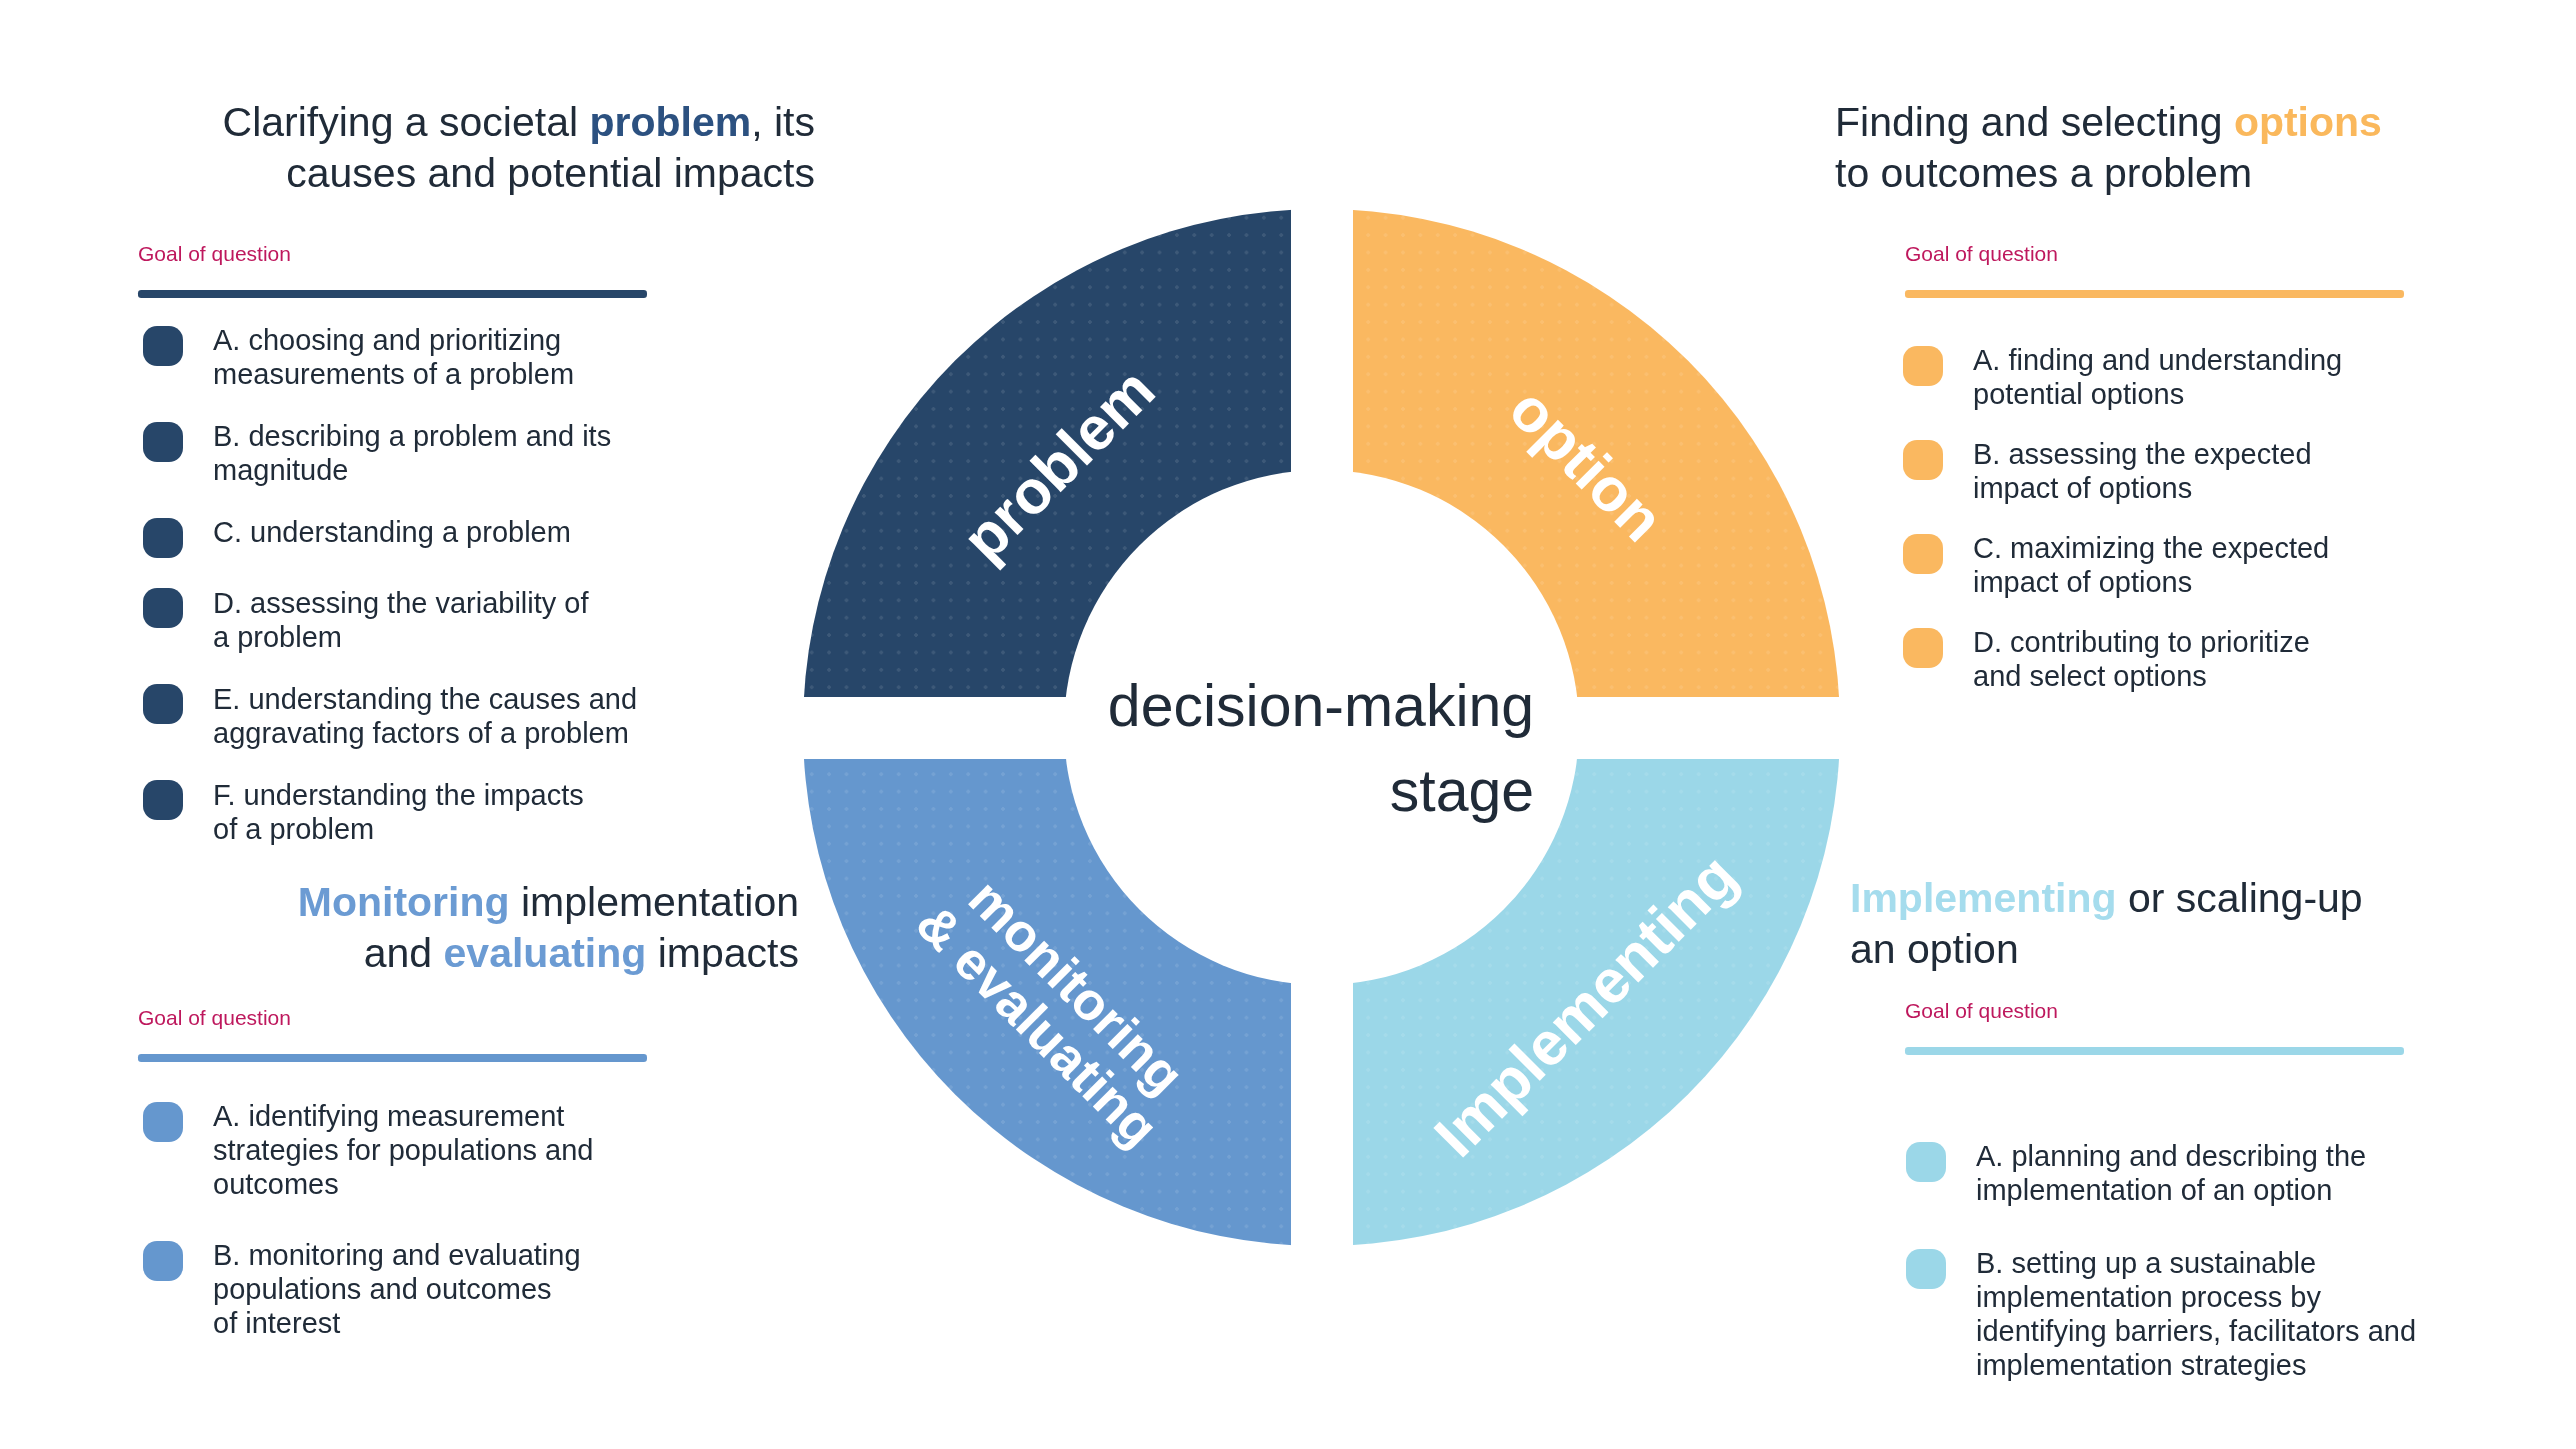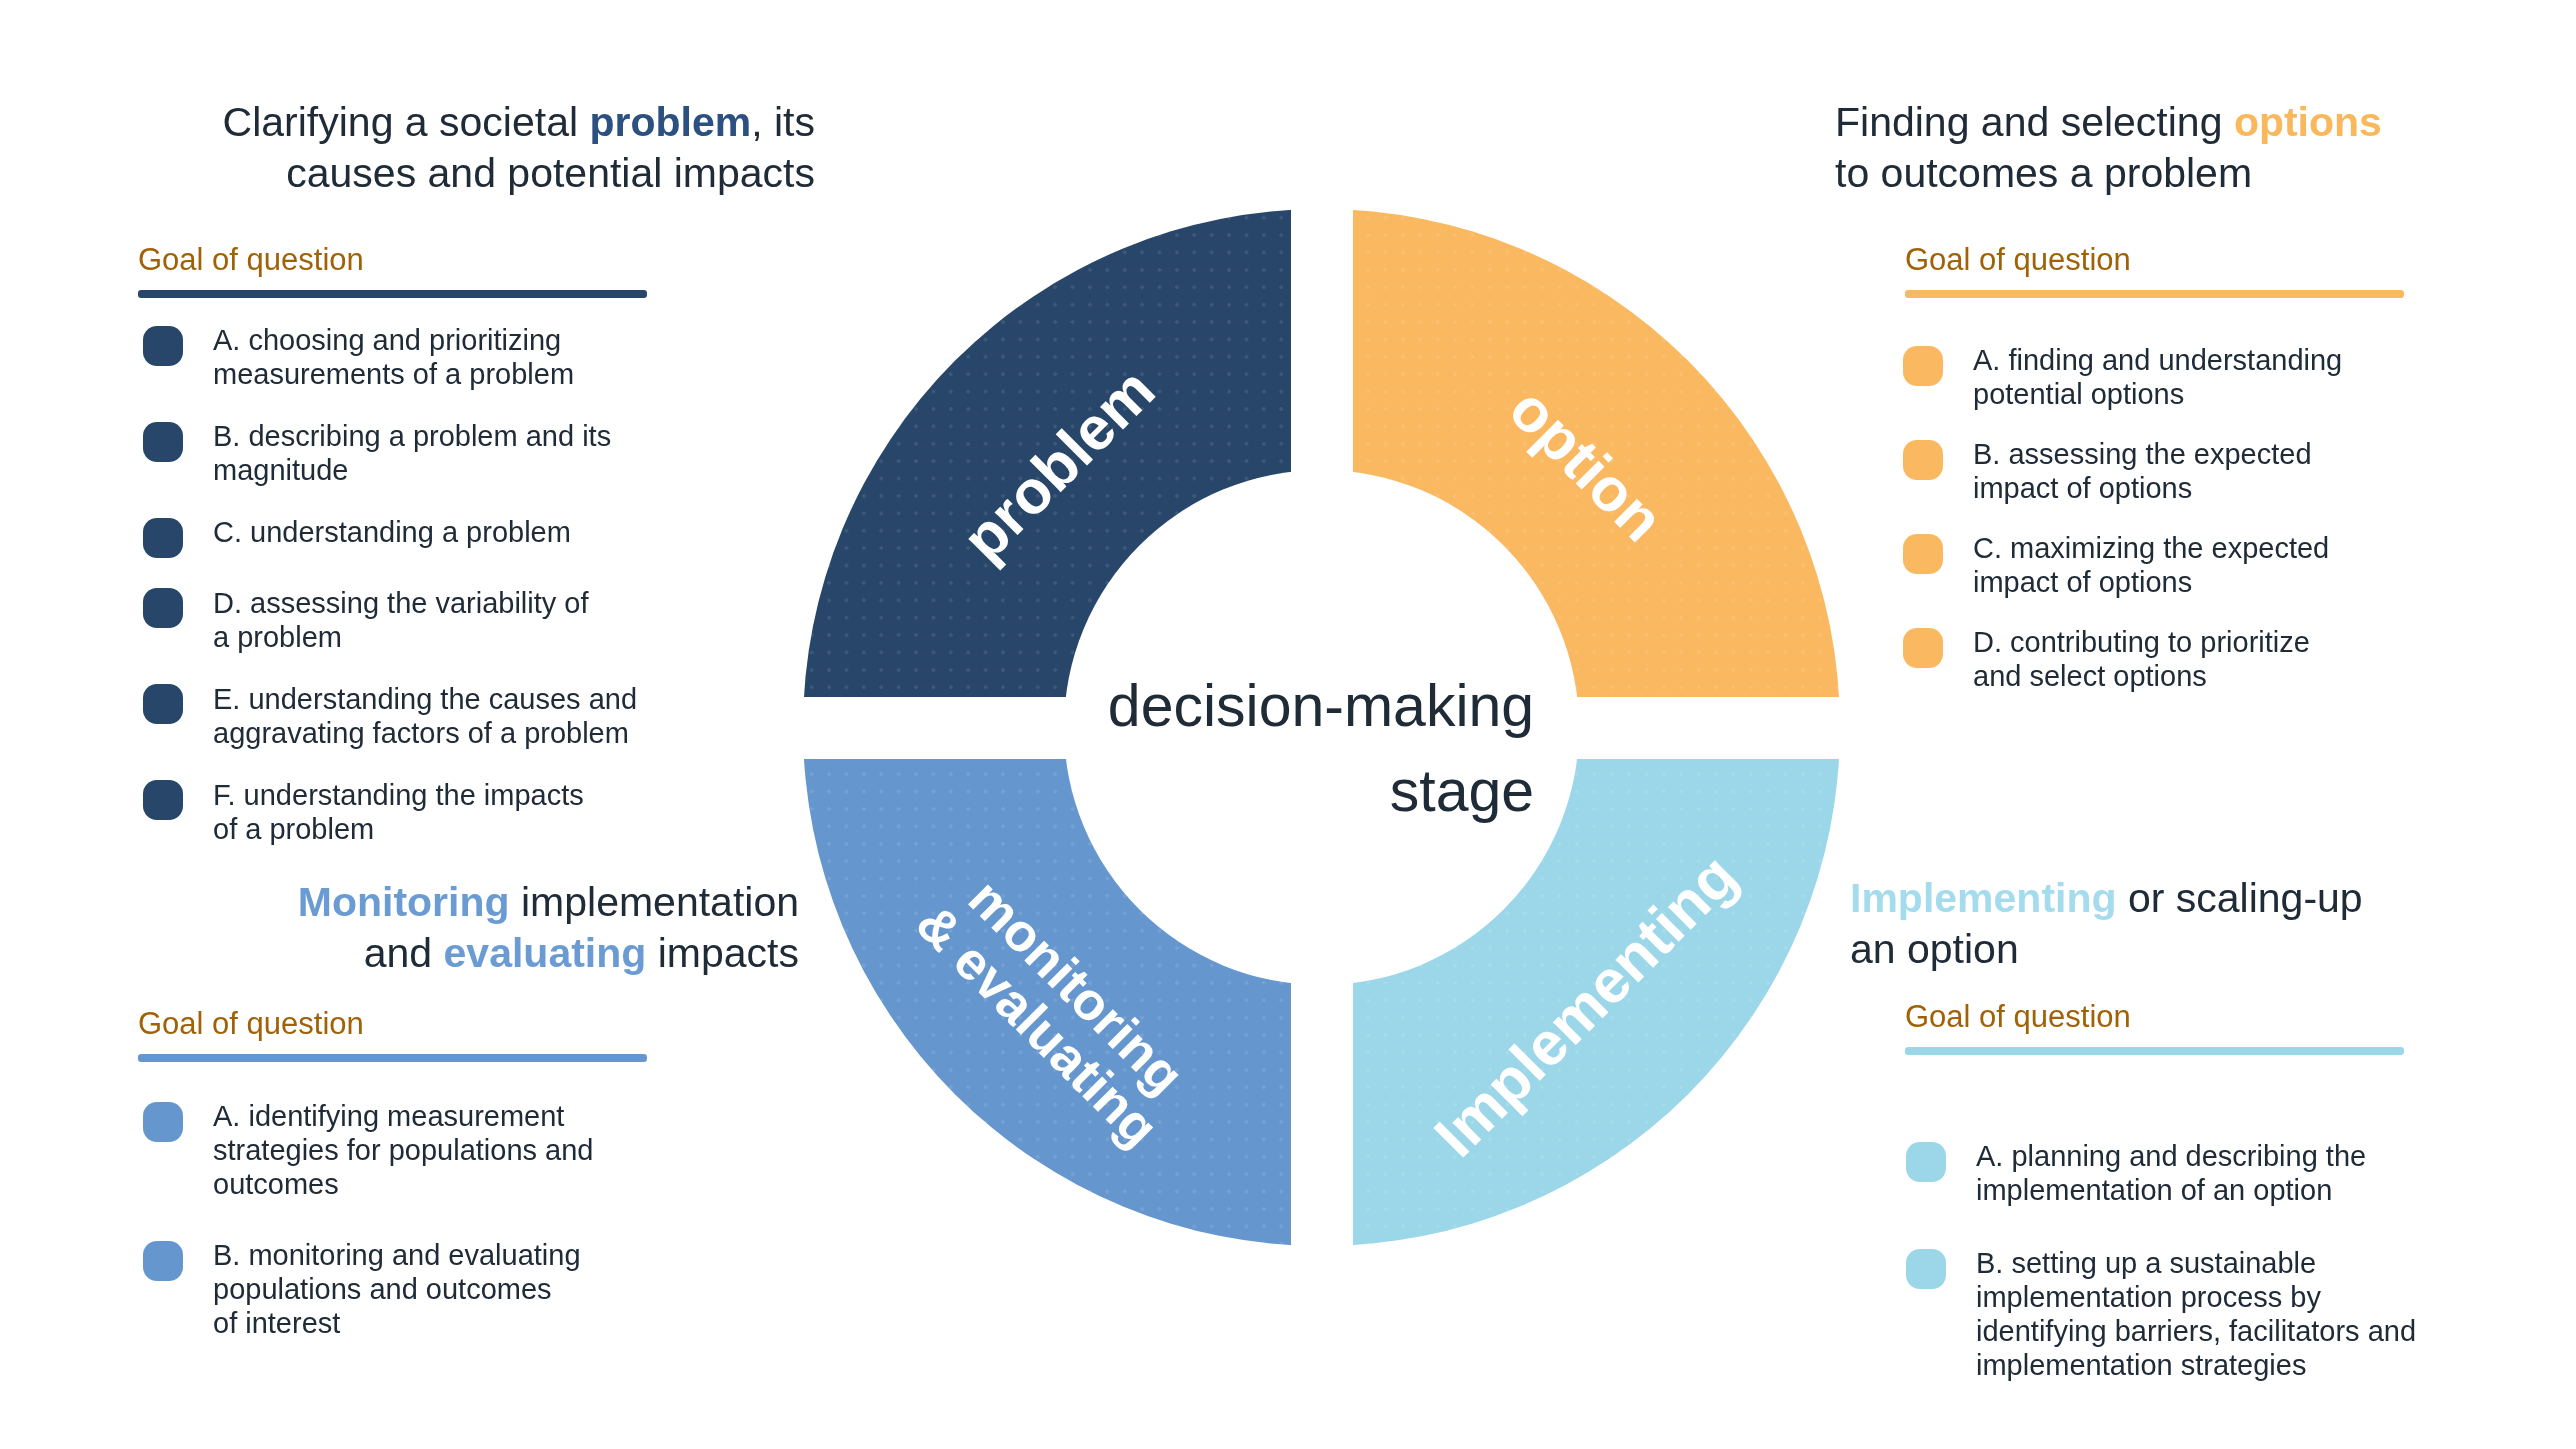--- a/index.html
+++ b/index.html
@@ -44,21 +44,21 @@
   .heading .acc{font-weight:bold;}
   .heading-tl{right:1761px;top:97px;width:966px;text-align:right;}
   .heading-tr{left:1835px;top:97px;width:966px;text-align:left;}
   .heading-bl{right:1777px;top:877px;width:966px;text-align:right;}
   .heading-br{left:1850px;top:873px;width:966px;text-align:left;}
   .acc-problem{color:#2c5180;}
   .acc-option{color:#fab85c;}
   .acc-monitoring{color:#6b9bd3;}
   .acc-implementing{color:#a5dced;}
 
-  .goal{position:absolute;font-size:31px;color:#a16207;}
+  .goal{position:absolute;font-size:21px;color:#be185d;}
   .goal-underline{position:absolute;height:8.4px;border-radius:3.2px;}
   .ul-problem{background:#274669;}
   .ul-option{background:#fab860;}
   .ul-monitoring{background:#6597ce;}
   .ul-implementing{background:#9bd7e8;}
 
   .items{position:absolute;display:flex;flex-direction:column;margin-top:16px;}
   .item-row{display:flex;align-items:flex-start;}
   .bullet{flex:0 0 auto;width:40px;height:40px;border-radius:14px;margin-top:2.6px;}
   .b-problem{background:#274669;}

